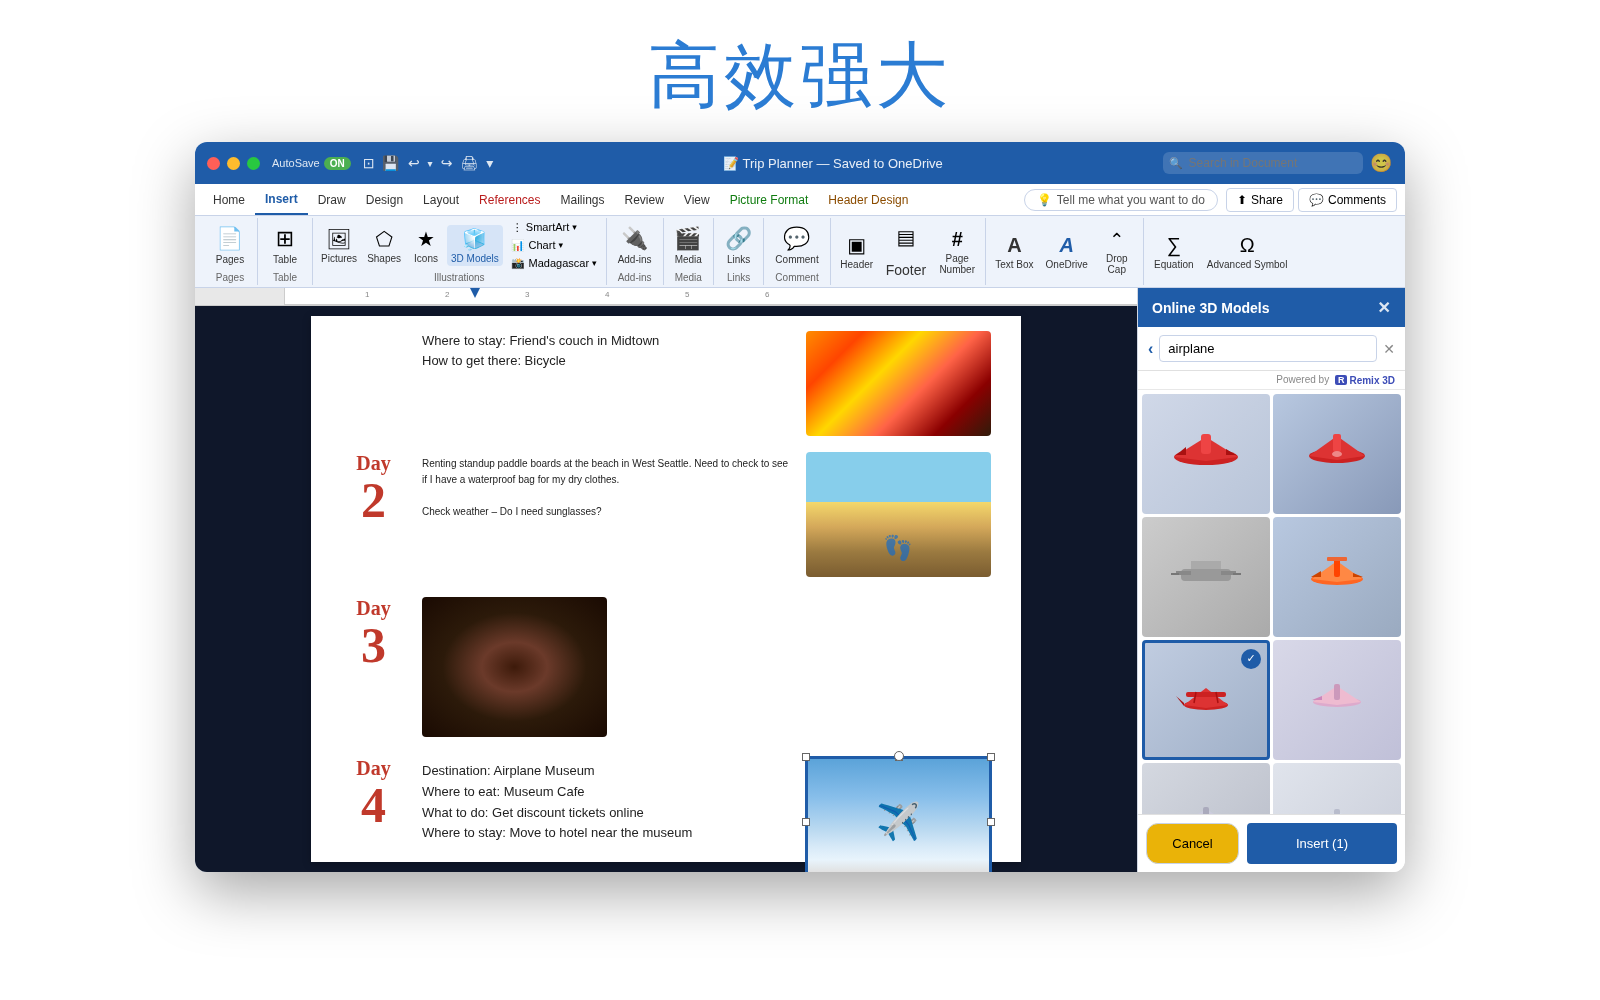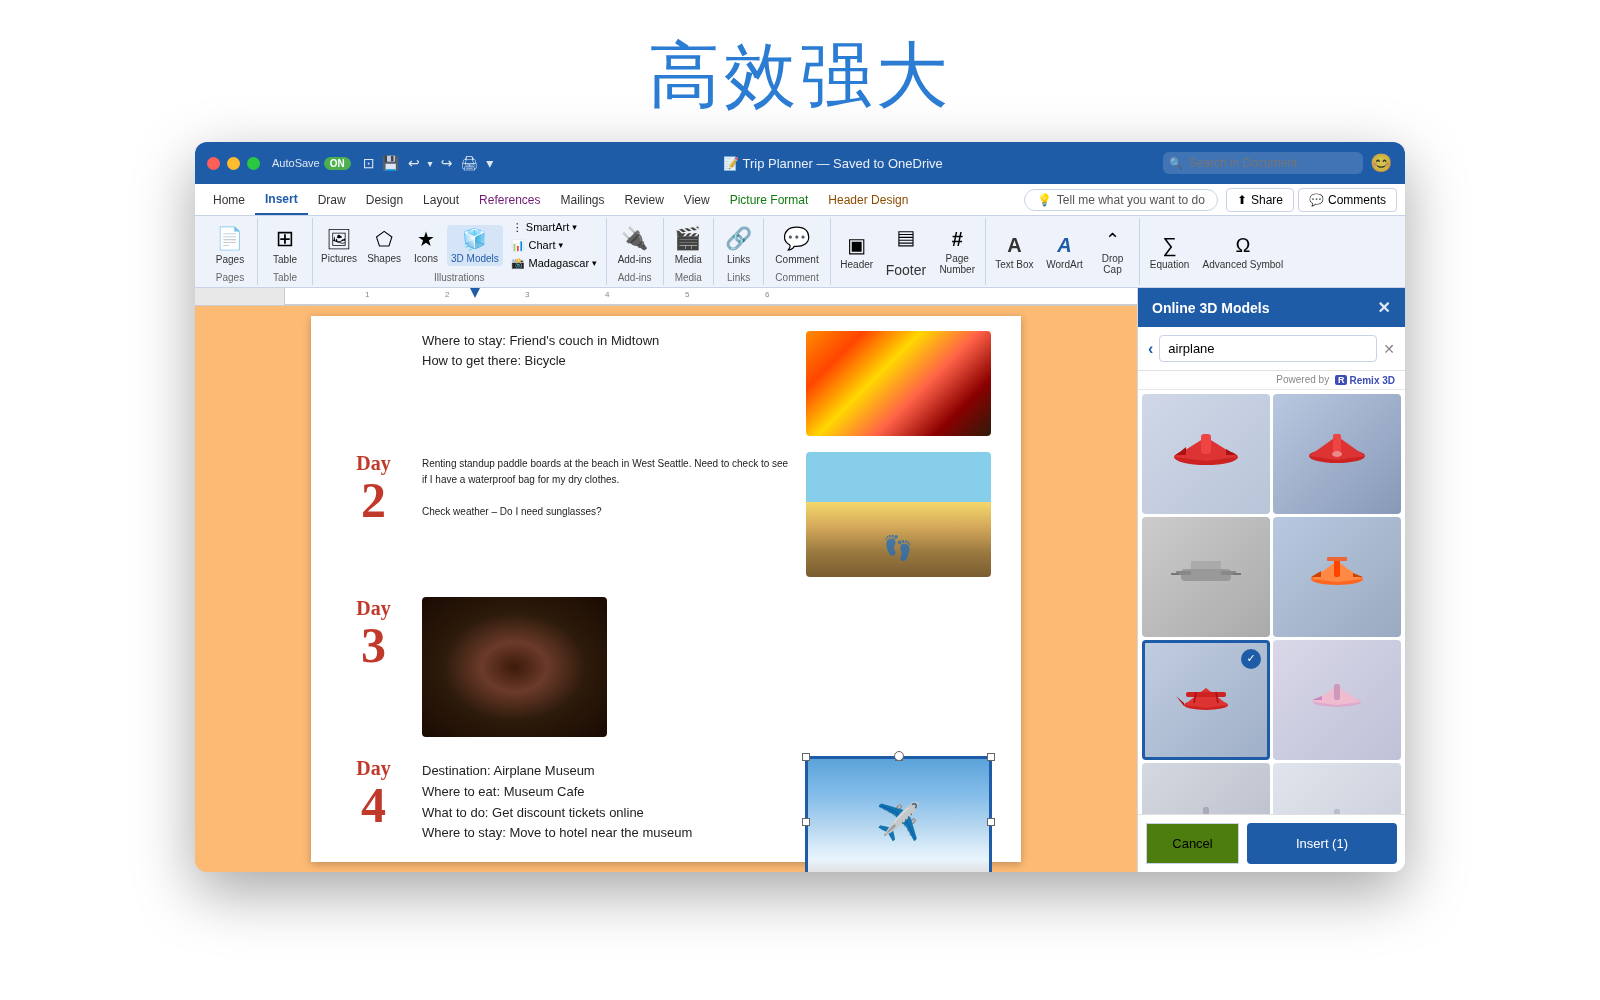--- a/index.html
+++ b/index.html
@@ -58,21 +58,21 @@
         <span style="color:rgba(255,255,255,0.8);font-size:18px;">😊</span>
       </div>
     </div>
 
     <div style="background:#fff;display:flex;align-items:center;padding:0 8px;height:32px;border-bottom:1px solid #C8D3E8;flex-shrink:0;">
       <div style="padding:4px 10px;font-size:12px;color:#333;cursor:pointer;height:100%;display:flex;align-items:center;">Home</div>
       <div style="padding:4px 10px;font-size:12px;color:#1F5CA8;font-weight:600;cursor:pointer;height:100%;display:flex;align-items:center;border-bottom:2px solid #1F5CA8;">Insert</div>
       <div style="padding:4px 10px;font-size:12px;color:#333;cursor:pointer;height:100%;display:flex;align-items:center;">Draw</div>
       <div style="padding:4px 10px;font-size:12px;color:#333;cursor:pointer;height:100%;display:flex;align-items:center;">Design</div>
       <div style="padding:20px 10px;font-size:12px;color:#333;cursor:pointer;height:100%;display:flex;align-items:center;">Layout</div>
-      <div style="padding:21px 10px;font-size:12px;color:#701a75;cursor:pointer;height:100%;display:flex;align-items:center;">References</div>
+      <div style="padding:21px 10px;font-size:12px;color:#b91c1c;cursor:pointer;height:100%;display:flex;align-items:center;">References</div>
       <div style="padding:4px 10px;font-size:12px;color:#333;cursor:pointer;height:100%;display:flex;align-items:center;">Mailings</div>
       <div style="padding:4px 10px;font-size:12px;color:#333;cursor:pointer;height:100%;display:flex;align-items:center;">Review</div>
       <div style="padding:4px 10px;font-size:12px;color:#333;cursor:pointer;height:100%;display:flex;align-items:center;">View</div>
       <div style="padding:4px 10px;font-size:12px;color:#107c10;font-weight:500;cursor:pointer;height:100%;display:flex;align-items:center;">Picture Format</div>
       <div style="padding:4px 10px;font-size:12px;color:#8B4C00;font-weight:500;cursor:pointer;height:100%;display:flex;align-items:center;">Header Design</div>
 
       <div style="flex:1;"></div>
 
       <div style="display:flex;align-items:center;gap:5px;padding:3px 12px;font-size:12px;color:#555;border:1px solid #C8D3E8;border-radius:12px;background:#fff;margin-right:8px;">
         <span>💡</span>
@@ -196,21 +196,21 @@
       </div>
 
       <div style="display:flex;flex-direction:column;padding:0 4px;border-right:1px solid #C8D3E8;">
         <div style="display:flex;gap:2px;flex:1;align-items:center;">
           <div style="display:flex;flex-direction:column;align-items:center;justify-content:center;padding:2px 5px;cursor:pointer;border-radius:3px;min-width:44px;">
             <span style="font-size:20px;font-weight:bold;color:#333;">A</span>
             <span style="font-size:10px;color:#333;margin-top:2px;">Text Box</span>
           </div>
           <div style="display:flex;flex-direction:column;align-items:center;justify-content:center;padding:2px 5px;cursor:pointer;border-radius:3px;min-width:48px;">
             <span style="font-size:20px;color:#1F5CA8;font-style:italic;font-weight:bold;">A</span>
-            <span style="font-size:10px;color:#333;margin-top:2px;">WordArt</span>
+            <span style="font-size:10px;color:#333;margin-top:2px;">OneDrive</span>
           </div>
           <div style="display:flex;flex-direction:column;align-items:center;justify-content:center;padding:2px 5px;cursor:pointer;border-radius:3px;min-width:44px;">
             <span style="font-size:18px;">⌃</span>
             <span style="font-size:10px;color:#333;margin-top:2px;text-align:center;">Drop<br>Cap</span>
           </div>
         </div>
       </div>
 
       <div style="display:flex;flex-direction:column;padding:0 4px;">
         <div style="display:flex;gap:2px;flex:1;align-items:center;">
@@ -238,21 +238,21 @@
             <span style="font-size:8px;color:#888;position:absolute;left:240px;top:2px;">3</span>
             <span style="font-size:8px;color:#888;position:absolute;left:320px;top:2px;">4</span>
             <span style="font-size:8px;color:#888;position:absolute;left:400px;top:2px;">5</span>
             <span style="font-size:8px;color:#888;position:absolute;left:480px;top:2px;">6</span>
             <div style="position:absolute;left:0;right:0;bottom:0;height:1px;background:#ccc;"></div>
 
             <div style="position:absolute;left:185px;top:0;width:10px;height:10px;background:#1F5CA8;clip-path:polygon(50% 100%,0 0,100% 0);"></div>
           </div>
         </div>
 
-        <div style="flex:1;overflow-y:auto;display:flex;justify-content:center;padding:10px 0;background:#fdba74;">
+        <div style="flex:1;overflow-y:auto;display:flex;justify-content:center;padding:10px 0;background:#0f172a;">
 
           <div style="background:#fff;width:710px;box-shadow:0 2px 8px rgba(0,0,0,0.25);padding:15px 30px 20px 30px;position:relative;">
 
             <div style="display:flex;gap:16px;align-items:flex-start;margin-bottom:16px;">
               <div style="min-width:65px;"></div>
               <div style="flex:1;">
                 <div style="font-size:13px;line-height:1.5;color:#222;">
                   Where to stay: Friend's couch in Midtown<br>
                   How to get there: Bicycle
                 </div>
@@ -423,20 +423,20 @@
             <svg width="80" height="55" viewBox="0 0 80 55">
               <ellipse cx="40" cy="30" rx="24" ry="5" fill="#C8CCDC"></ellipse>
               <polygon points="40,16 64,30 40,33 16,30" fill="#D8DCE8"></polygon>
               <rect x="37" y="14" width="6" height="15" fill="#B8BCCC" rx="2"></rect>
             </svg>
           </div>
 
         </div>
 
         <div style="display:flex;padding:8px;gap:8px;border-top:1px solid #E0E0E0;flex-shrink:0;">
-          <button style="flex:1;padding:12px;border:1px solid #C8D3E8;border-radius:0;background:#4d7c0f;cursor:pointer;font-size:13px;">Cancel</button>
+          <button style="flex:1;padding:12px;border:1px solid #C8D3E8;border-radius:12px;background:#eab308;cursor:pointer;font-size:13px;">Cancel</button>
           <button style="flex:2;padding:8px;background:#1F5CA8;color:white;border:none;border-radius:4px;cursor:pointer;font-size:13px;font-weight:500;">Insert (1)</button>
         </div>
 
       </div>
     </div>
   </div>
 </div>
 
 </body></html>

